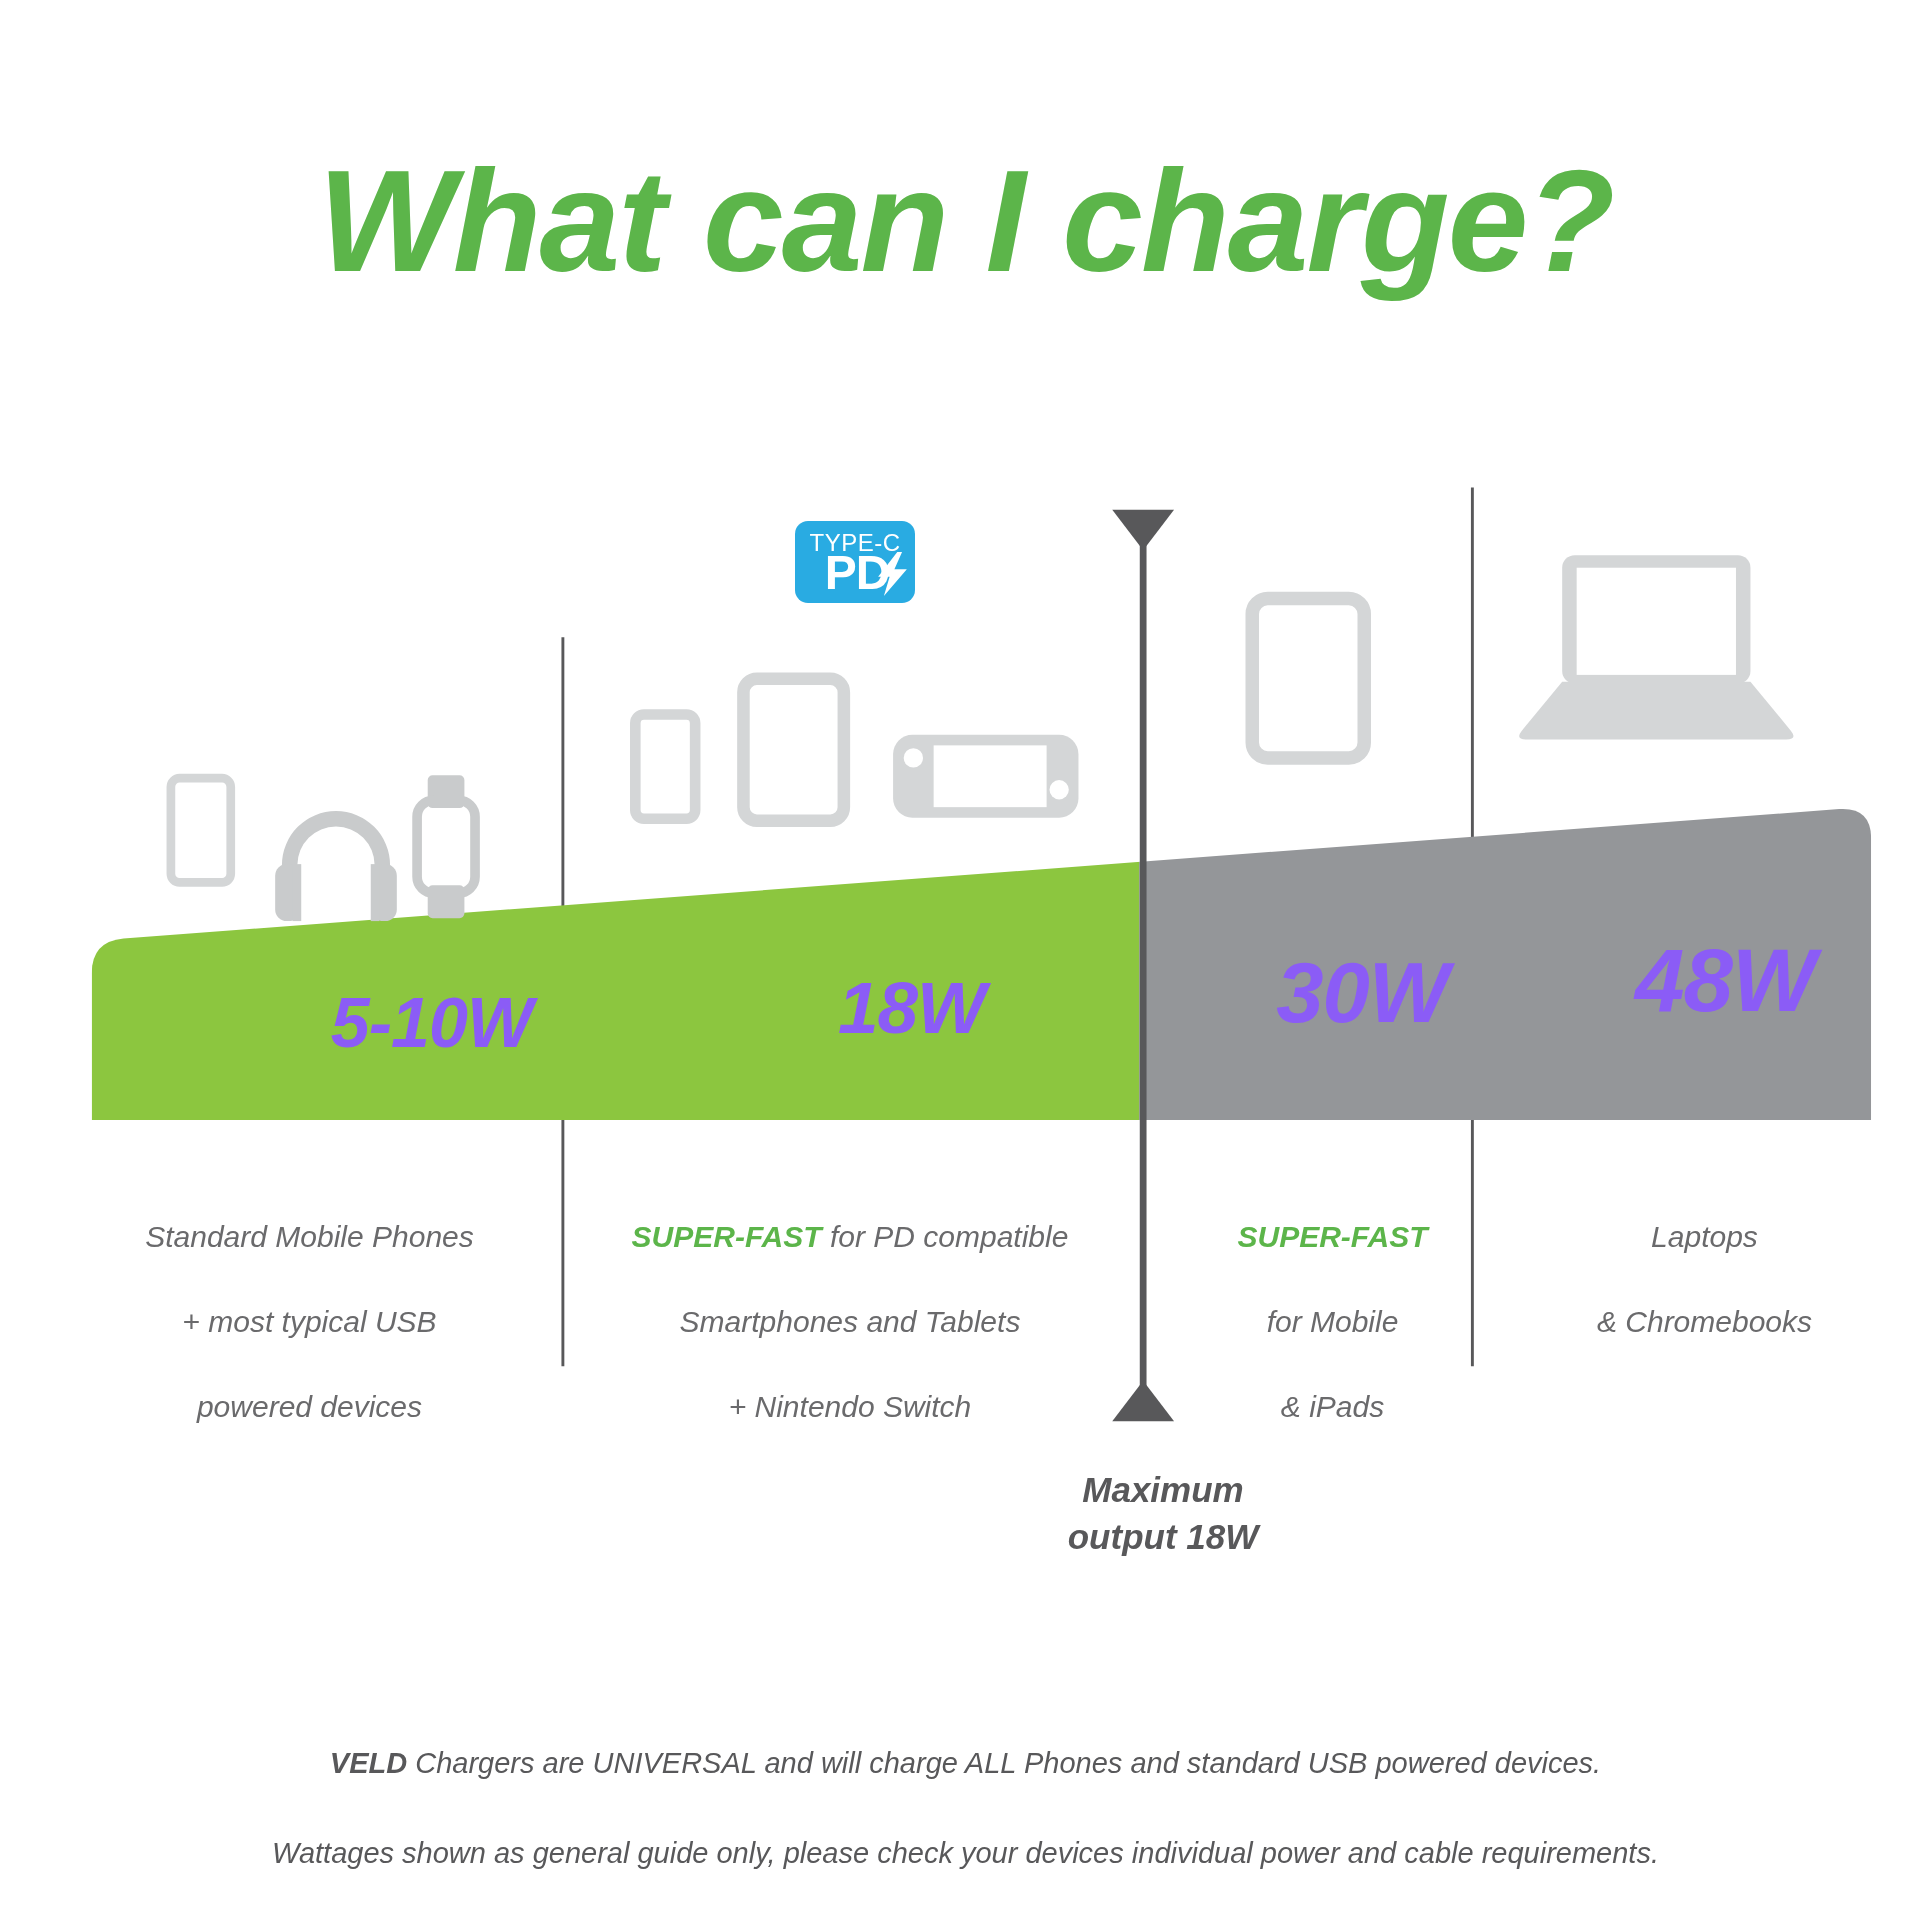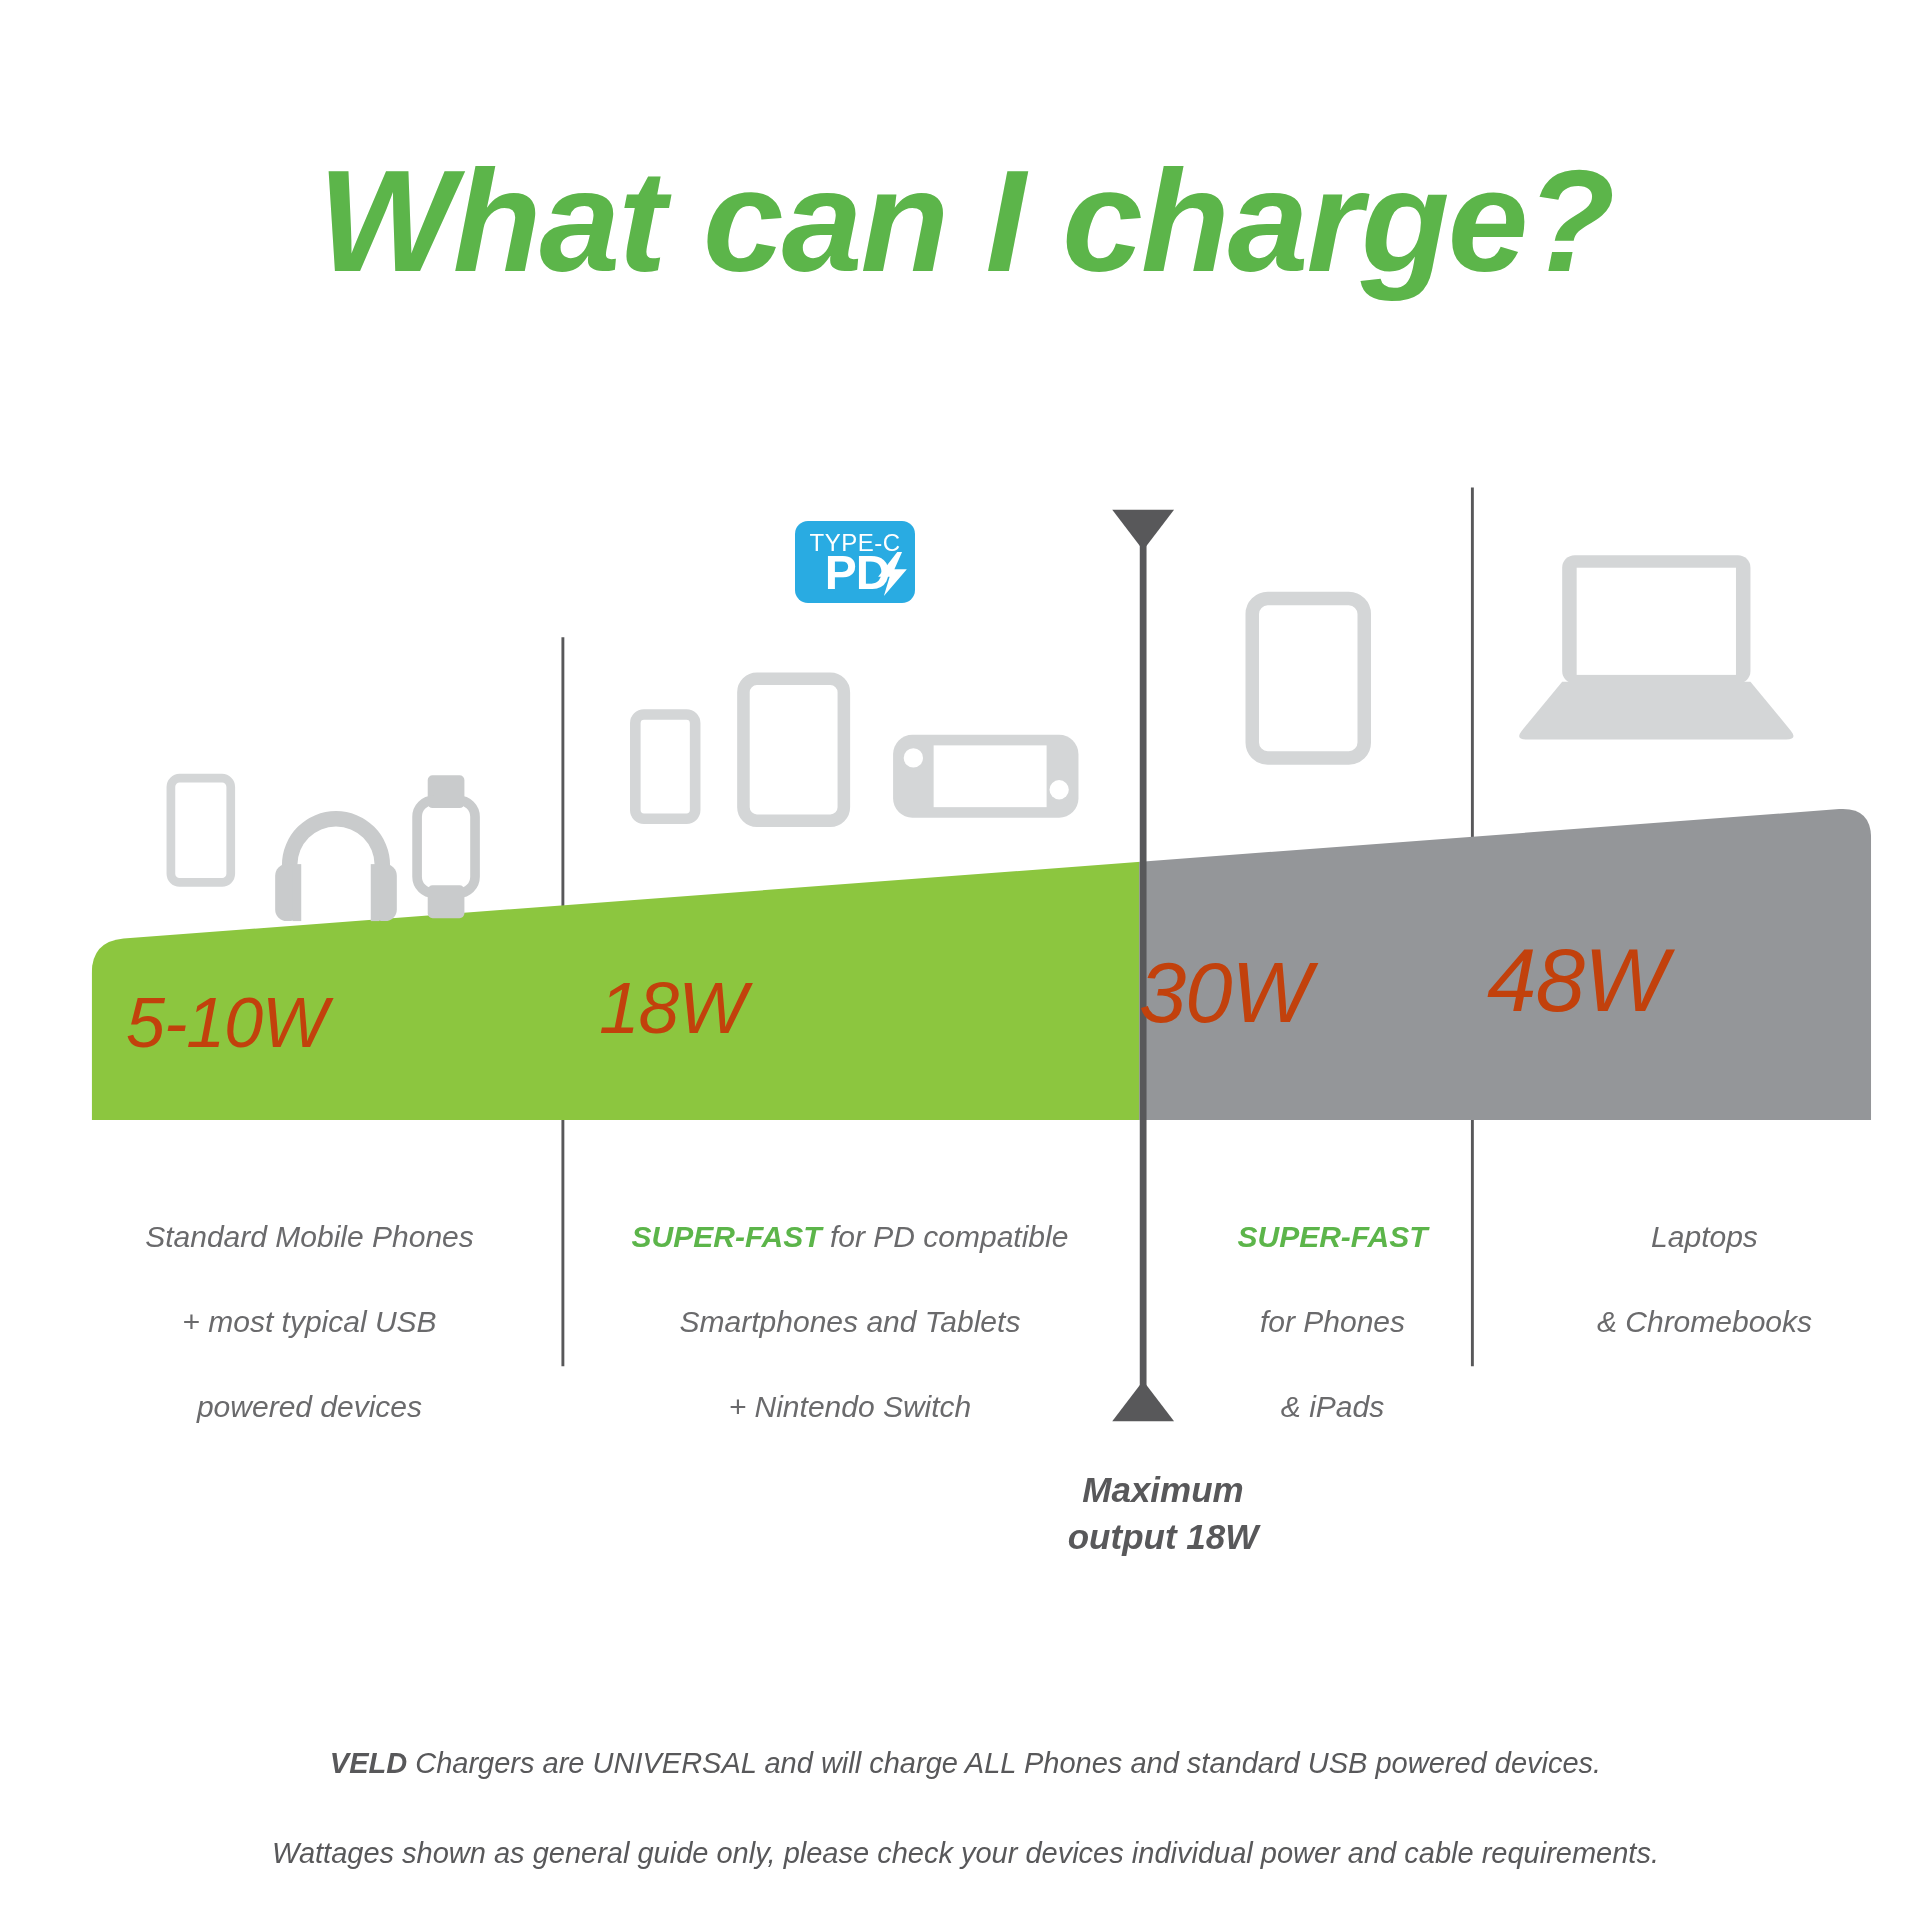--- a/index.html
+++ b/index.html
@@ -48,26 +48,26 @@
     left: 0;
     top: 0;
     width: 1931px;
     height: 1931px;
     overflow: visible;
   }
 
   
   .watt-label {
     position: absolute;
-    color: #c2410c;
-    font-weight: normal;
+    color: #8b5cf6;
+    font-weight: bold;
     font-style: italic;
     letter-spacing: -1px;
     white-space: nowrap;
-    text-align: left;
+    text-align: right;
   }
   .watt-label.w1 { left: 126px;  top: 983px; width: 406px; font-size: 70px; }
   .watt-label.w2 { left: 599px;  top: 966px; width: 386px; font-size: 73px; }
   .watt-label.w3 { left: 1139px; top: 944px;  width: 309px; font-size: 85px; }
   .watt-label.w4 { left: 1487px; top: 929px;  width: 328px; font-size: 89px; }
 
   
   .caption {
     position: absolute;
     text-align: center;
@@ -268,21 +268,21 @@
     </div>
 
     <div class="caption c2">
       <span class="cap-line"><span class="hl">SUPER-FAST</span><span> for PD compatible</span></span>
       <span class="cap-line">Smartphones and Tablets</span>
       <span class="cap-line">+ Nintendo Switch</span>
     </div>
 
     <div class="caption c3">
       <span class="cap-line hl">SUPER-FAST</span>
-      <span class="cap-line">for Phones</span>
+      <span class="cap-line">for Mobile</span>
       <span class="cap-line">&amp; iPads</span>
     </div>
 
     <div class="caption c4">
       <span class="cap-line">Laptops</span>
       <span class="cap-line">&amp; Chromebooks</span>
     </div>
 
     <div id="marker-label">
       <span class="cap-line">Maximum</span>

